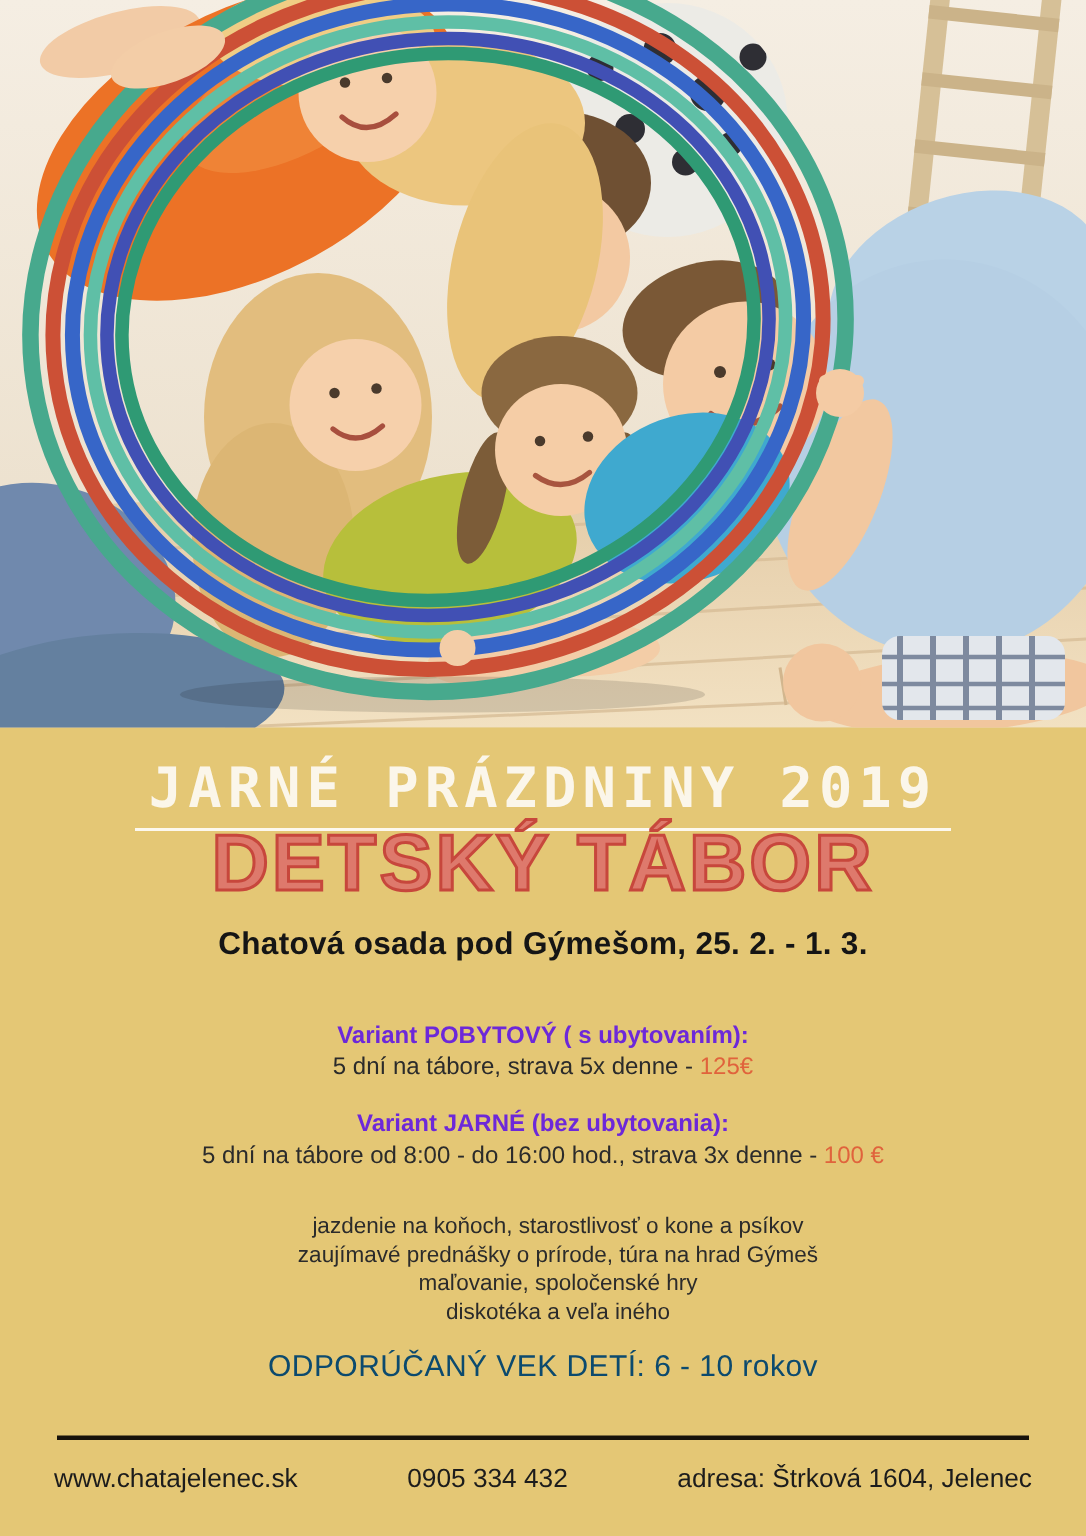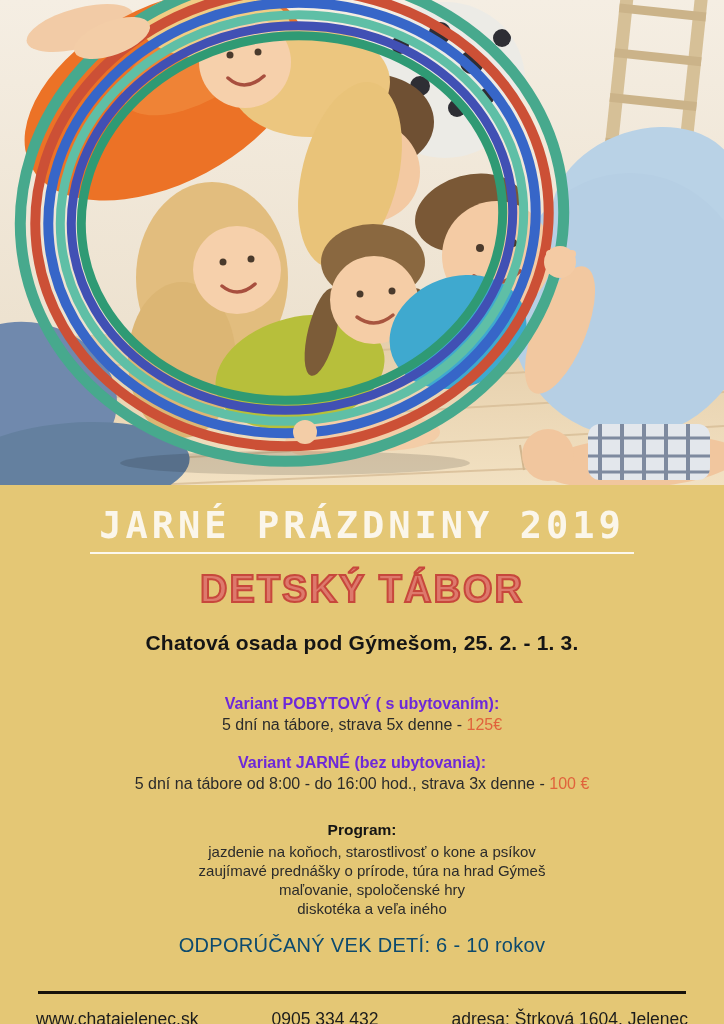--- a/index.html
+++ b/index.html
@@ -27,23 +27,23 @@
     letter-spacing: 4px;
     color: #fbf6ea;
     white-space: nowrap;
   }
   .title-underline {
     width: 544px; height: 2px;
     background: rgba(255,255,255,0.88);
     margin: 4px auto 0;
   }
   .subtitle {
-    margin-top: 13px;
+    margin-top: 0;
     font-weight: 800;
-    font-size: 38px;
+    font-size: 53px;
     line-height: 44px;
     letter-spacing: 2px;
     color: #de796c;
     -webkit-text-stroke: 2px #c7473c;
     white-space: nowrap;
     text-align: center;
   }
   .location {
     margin-top: 20px;
     font-size: 21px;
@@ -266,21 +266,20 @@
       <div class="v-head">Variant POBYTOVÝ ( s ubytovaním):</div>
       <div class="v-detail"><span>5 dní na tábore, strava 5x denne - </span><span class="price">125€</span></div>
     </div>
 
     <div class="variant-2">
       <div class="v-head">Variant JARNÉ (bez ubytovania):</div>
       <div class="v-detail"><span>5 dní na tábore od 8:00 - do 16:00 hod., strava 3x denne - </span><span class="price">100 €</span></div>
     </div>
 
     <div class="program">
-      <div class="p-head">Program:</div>
       <div class="p-list">
         <div class="p-item">jazdenie na koňoch, starostlivosť o kone a psíkov</div>
         <div class="p-item">zaujímavé prednášky o prírode, túra na hrad Gýmeš</div>
         <div class="p-item">maľovanie, spoločenské hry</div>
         <div class="p-item">diskotéka a veľa iného</div>
       </div>
     </div>
 
     <div class="age-line">ODPORÚČANÝ VEK DETÍ: 6 - 10 rokov</div>
 

